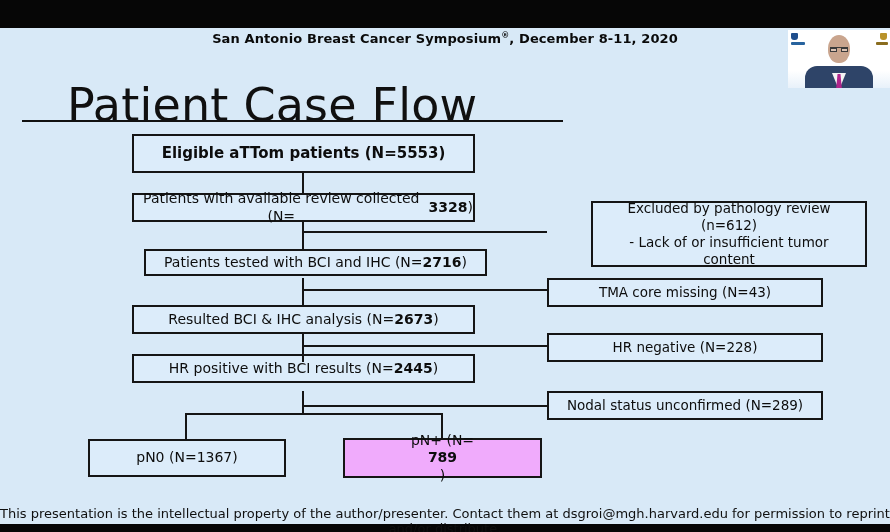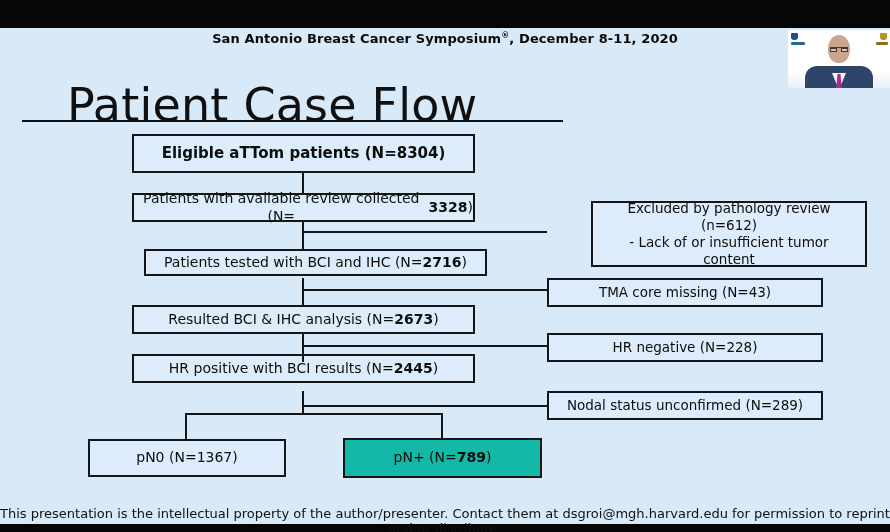--- a/index.html
+++ b/index.html
@@ -13,21 +13,21 @@
   .hdr sup { font-size:8px; }
 
   .title { position:absolute; left:67px; top:78px; font-size:46px; color:#101010;
            letter-spacing:.2px; }
   .title-rule { position:absolute; left:22px; top:120px; width:541px; height:2px; background:#111; }
 
   .fbox { position:absolute; border:2px solid #151515; background:#dcecfa;
           display:flex; align-items:center; justify-content:center; text-align:center;
           color:#0d0d0d; font-size:14px; line-height:1.25; }
   .fbox.bold { font-weight:bold; font-size:15px; }
-  .fbox.shaded { background:#14b8a6; }
+  .fbox.shaded { background:#f0abfc;flex-direction:column; }
   .fbox.multiline { flex-direction:column; font-size:13.5px; padding:3px 6px; }
   .fbox b { font-weight:bold; }
 
   .main-box { left:132px; width:343px; }
   .side-box { left:547px; width:276px; font-size:13.5px; }
 
   .line { position:absolute; background:#151515; }
   .vline { width:2px; }
   .hline { height:2px; }
 
@@ -66,21 +66,21 @@
 
   <div class="slide-bg"></div>
 
   <div class="hdr"><span>San Antonio Breast Cancer Symposium</span><sup>®</sup><span>, December 8-11, 2020</span></div>
 
   <div class="title">Patient Case Flow</div>
   <div class="title-rule"></div>
 
   <div class="fbox main-box bold" style="top:134px;height:39px;">
       <span>Eligible aTTom patients (N=</span>
-      <span>8304</span>
+      <span>5553</span>
       <span>)</span>
     </div>
 
   <div class="fbox main-box" style="top:193px;height:29px;">
       <span>Patients with available review collected (N=</span>
       <b>3328</b>
       <span>)</span>
     </div>
 
   <div class="fbox main-box" style="top:249px;height:27px;margin-left:12px;">

